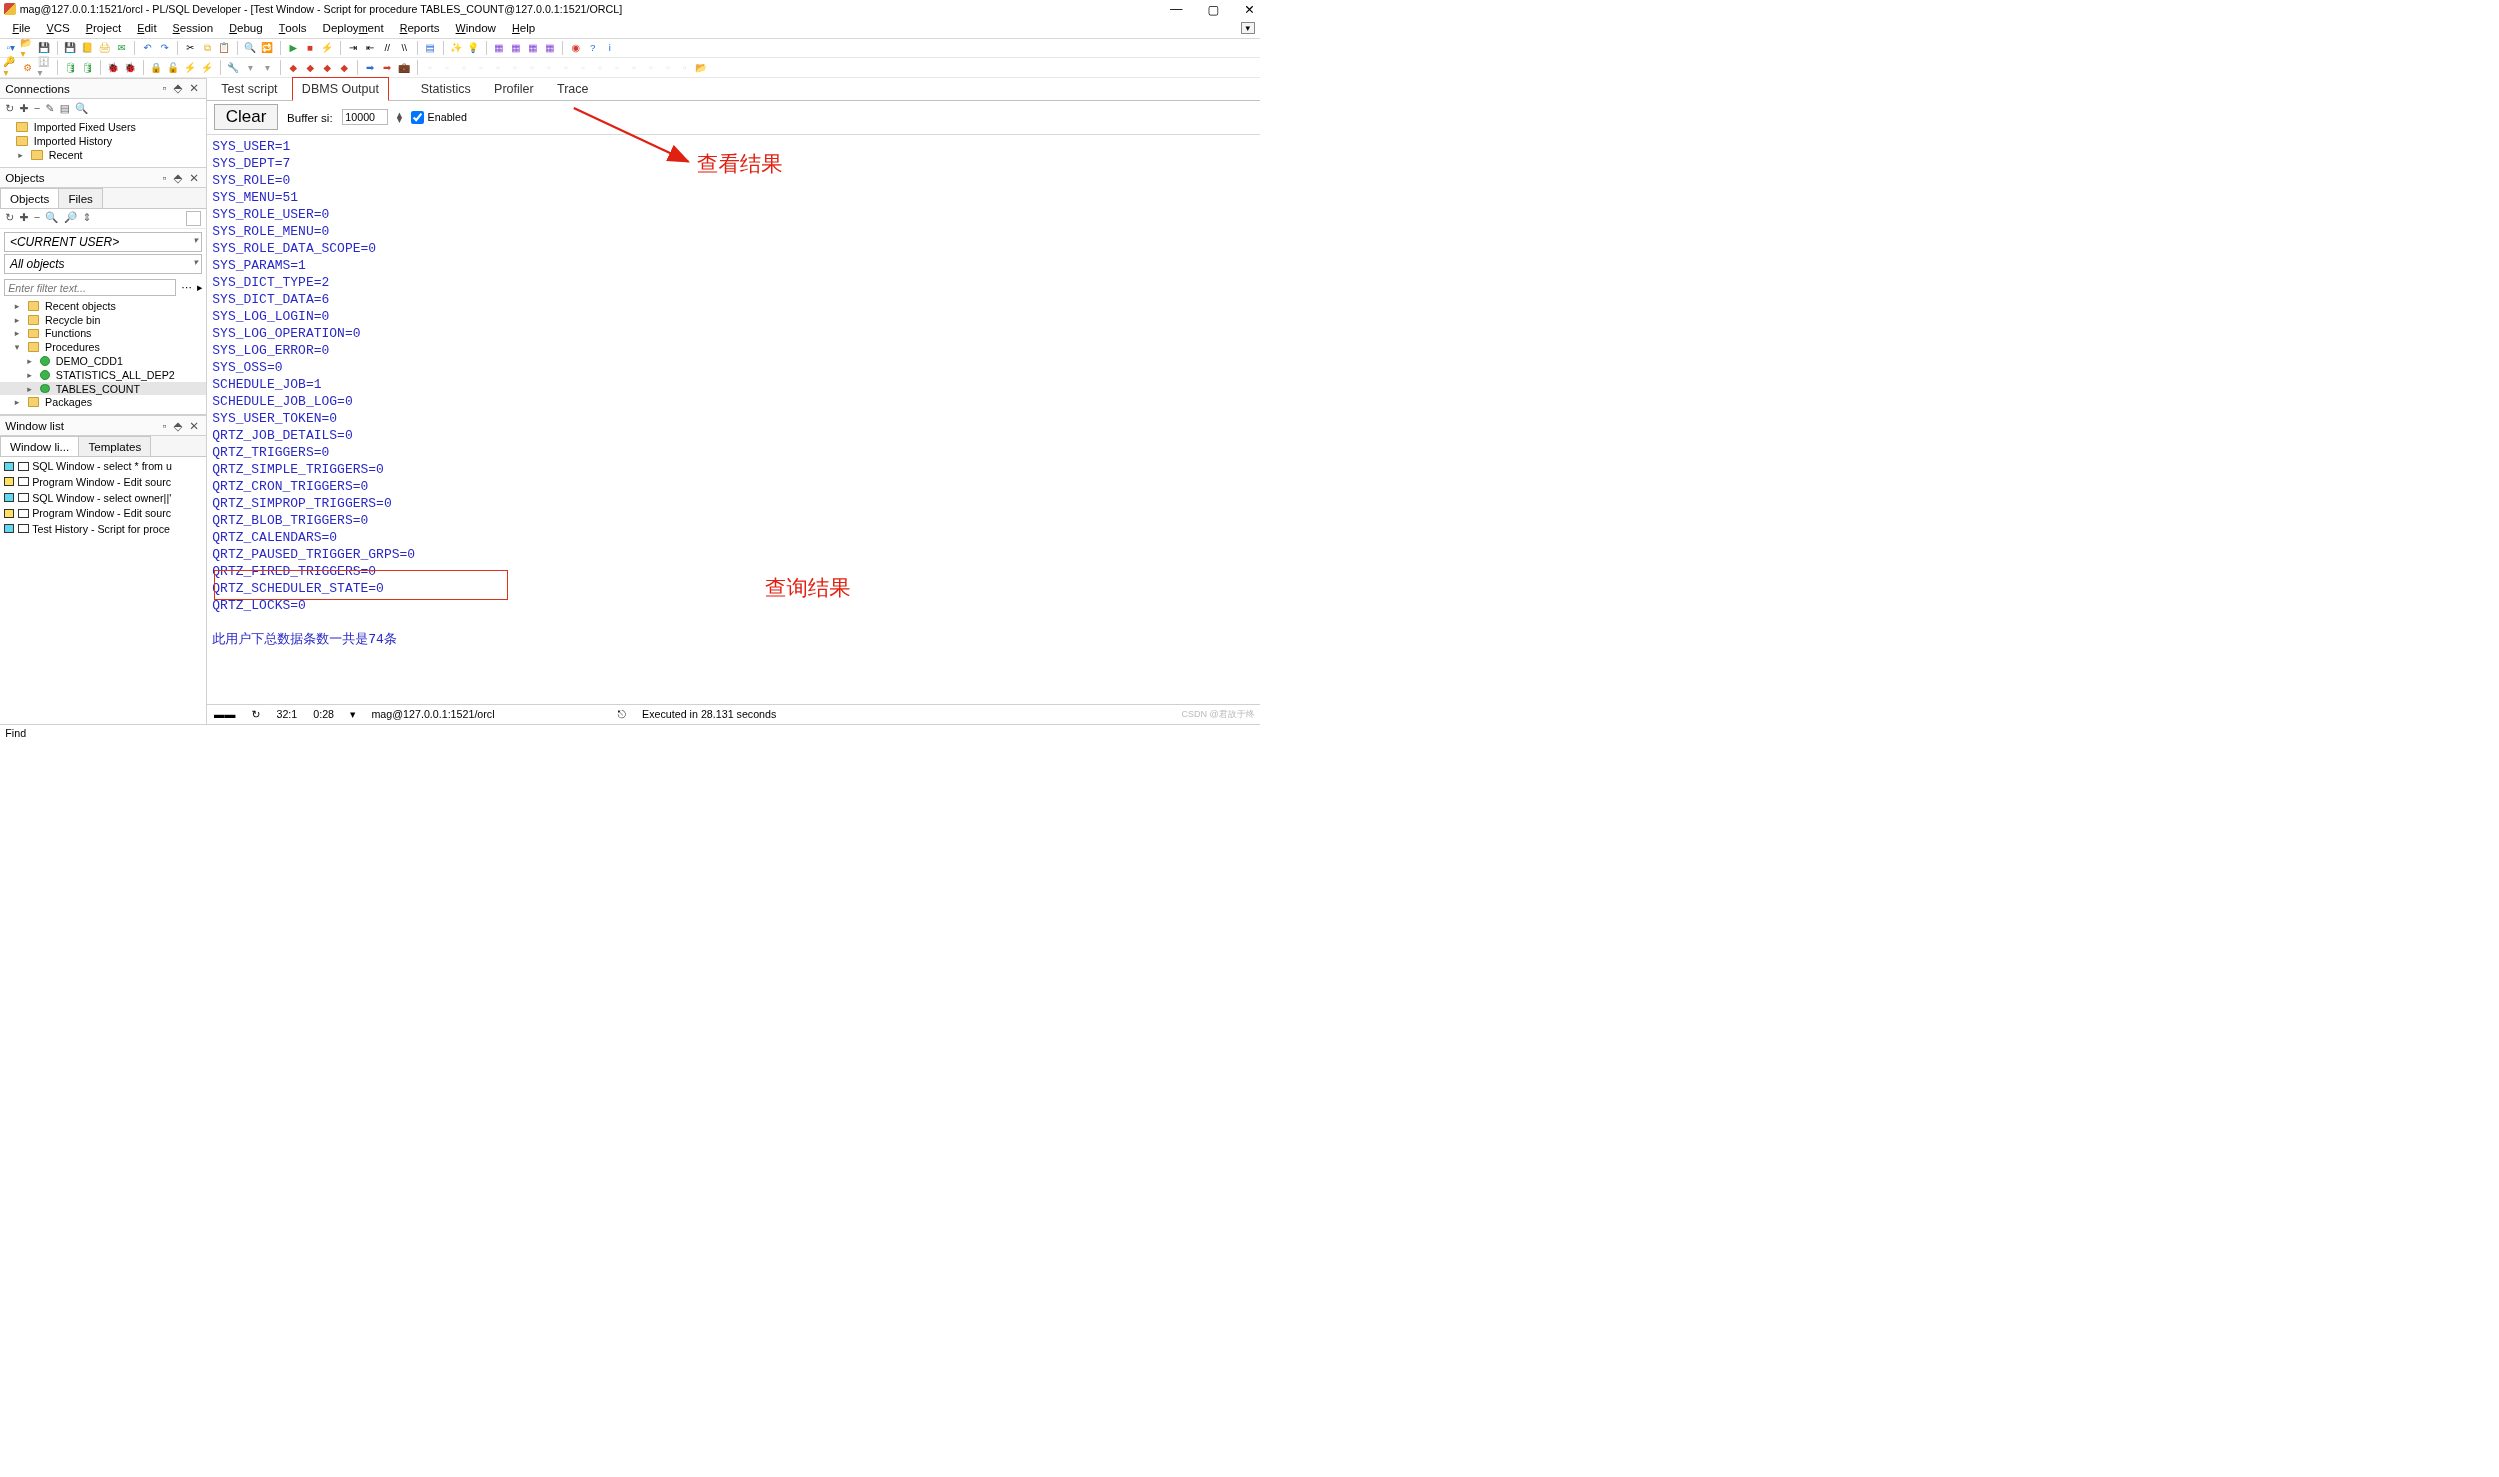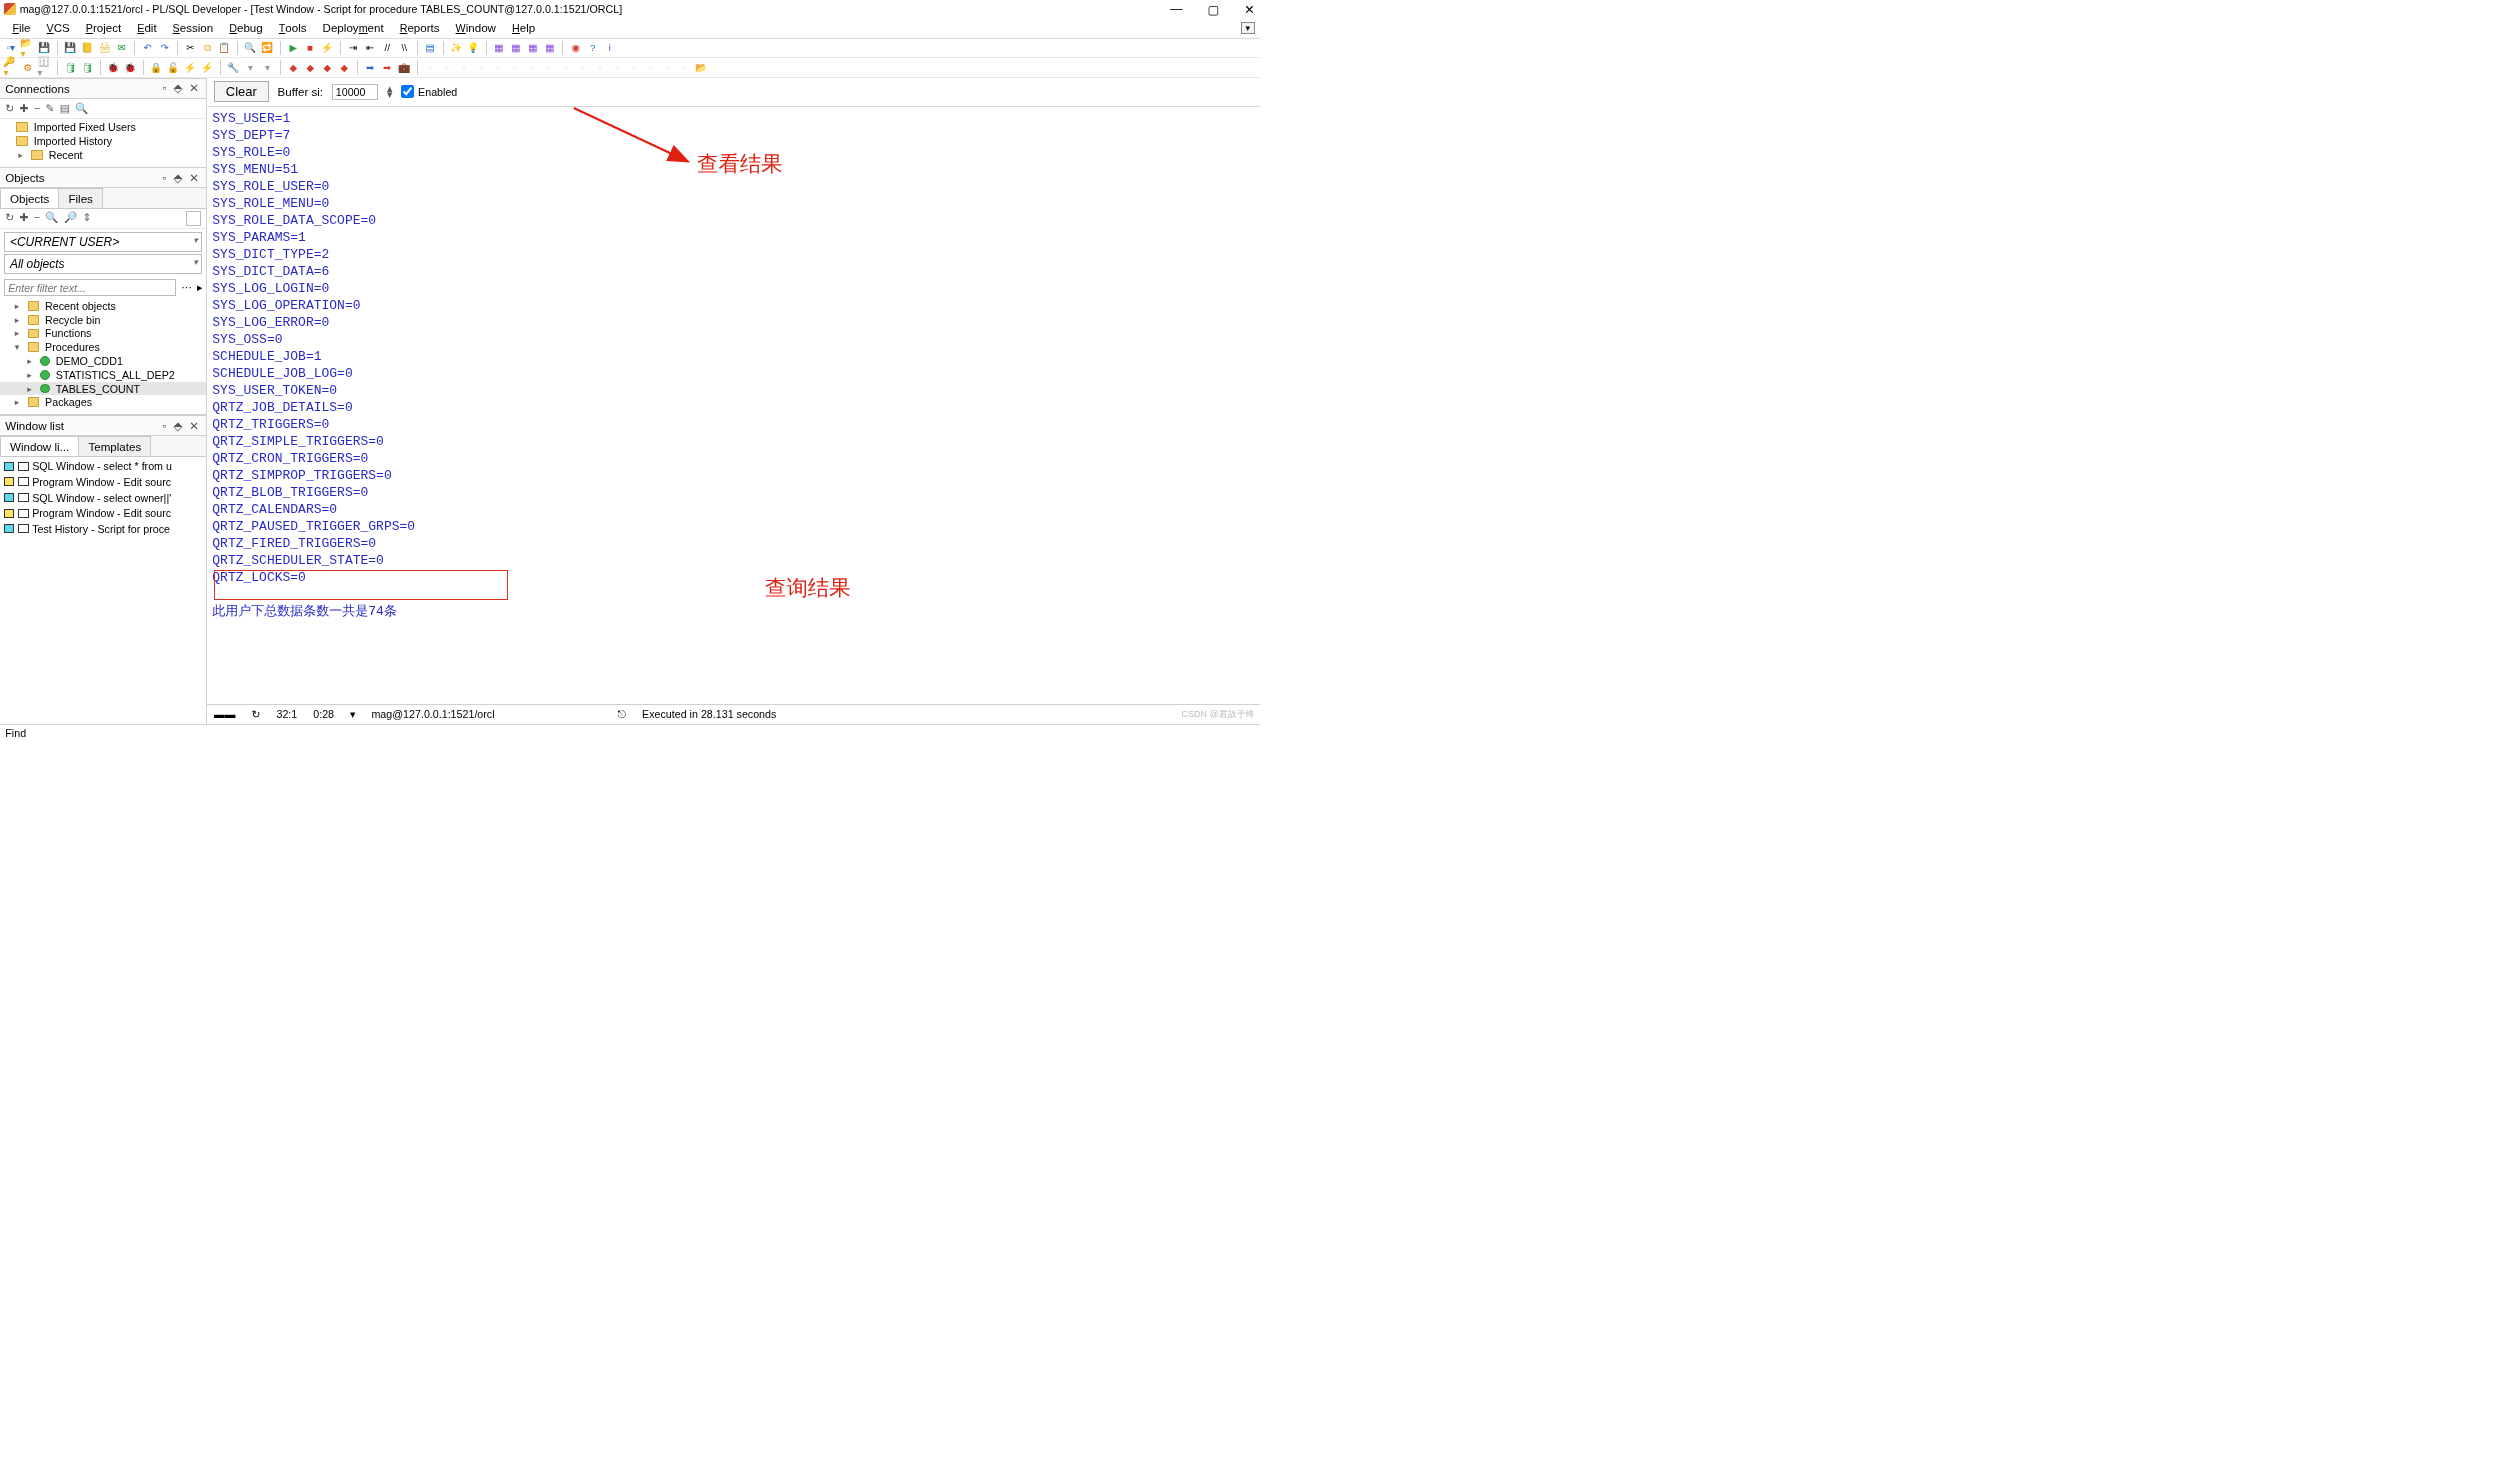--- a/index.html
+++ b/index.html
@@ -43,21 +43,21 @@
 .winlist { padding:1.8px 0; font-size:11px; }
 .winlist-row { display:flex; align-items:center; gap:3.6px; padding:1.8px 3.6px; white-space:nowrap; overflow:hidden; }
 .win-ic { width:10.7px; height:9px; border:0.9px solid #333; }
 .win-ic.y { background:#ffe060; }
 .win-ic.c { background:#60d8f0; }
 .rightcol { flex:1; display:flex; flex-direction:column; position:relative; }
 .rtabs { display:flex; align-items:flex-end; height:23px; border-bottom:0.9px solid #c0c0c0; padding-left:5.3px; gap:5.3px; }
 .rtab { padding:3.6px 9px; font-size:12.5px; color:#333; }
 .rtab.active { border:1.8px solid #e03020; border-bottom:0.9px solid #fff; background:#fff; margin-bottom:-0.9px; }
 .dbms-bar { display:flex; align-items:center; gap:9px; padding:3.6px 7.1px; border-bottom:0.9px solid #d8d8d8; }
-.btn { border:0.9px solid #aaa; background:#f4f4f4; padding:1.8px 10.7px; font-size:13px; }
+.btn { border:0.9px solid #aaa; background:#f4f4f4; padding:1.8px 10.7px; font-size:17px; }
 .buf-lbl { font-size:11.6px; }
 .buf-val { border:0.9px solid #bbb; width:46px; padding:0.9px 2.7px; text-align:left; font-size:10.7px; }
 .spin { display:flex; flex-direction:column; line-height:5.3px; font-size:6.2px; color:#555; }
 .chk { display:flex; align-items:center; gap:3.6px; font-size:11.6px;justify-content:center; }
 .output { flex:1; padding:3.6px 5.3px; font-family:"Courier New",monospace; font-size:13px; color:#2828c8; line-height:17px; white-space:pre; overflow:auto; }
 .red-arrow { position:absolute; left:365px; top:28.5px; pointer-events:none; }
 .red-lbl { position:absolute; color:#e02010; font-size:21.4px; font-weight:500; }
 .result-box { position:absolute; left:7.1px; top:492px; width:294px; height:30px; border:1.8px solid #e03020; pointer-events:none; }
 .statusbar { display:flex; align-items:center; gap:16px; height:19.6px; border-top:0.9px solid #d0d0d0; padding:0 7.1px; font-size:11px; }
 .findbar { height:18px; border-top:0.9px solid #d0d0d0; padding:1.8px 5.3px; font-size:11px; }
@@ -327,20 +327,28 @@
           <div class="winlist-row">
             <span class="win-ic c"></span>
             <span class="win-ic"></span>
             <span>Test History - Script for proce</span>
           </div>
         </div>
     </div>
   </div>
 
   <div class="rightcol">
+    <div class="rtabs">
+      <span class="rtab">Test script</span>
+      <span class="rtab active">DBMS Output</span>
+      <span class="rtab" style="visibility:hidden">Variables</span>
+      <span class="rtab" style="margin-left:-57px">Statistics</span>
+      <span class="rtab">Profiler</span>
+      <span class="rtab">Trace</span>
+    </div>
     <div class="dbms-bar">
       <button class="btn">Clear</button>
       <span class="buf-lbl">Buffer si:</span>
       <span class="buf-val">10000</span>
       <span class="spin">
           <span>▴</span>
           <span>▾</span>
         </span>
       <label class="chk">
           <input type="checkbox" checked="" style="">

